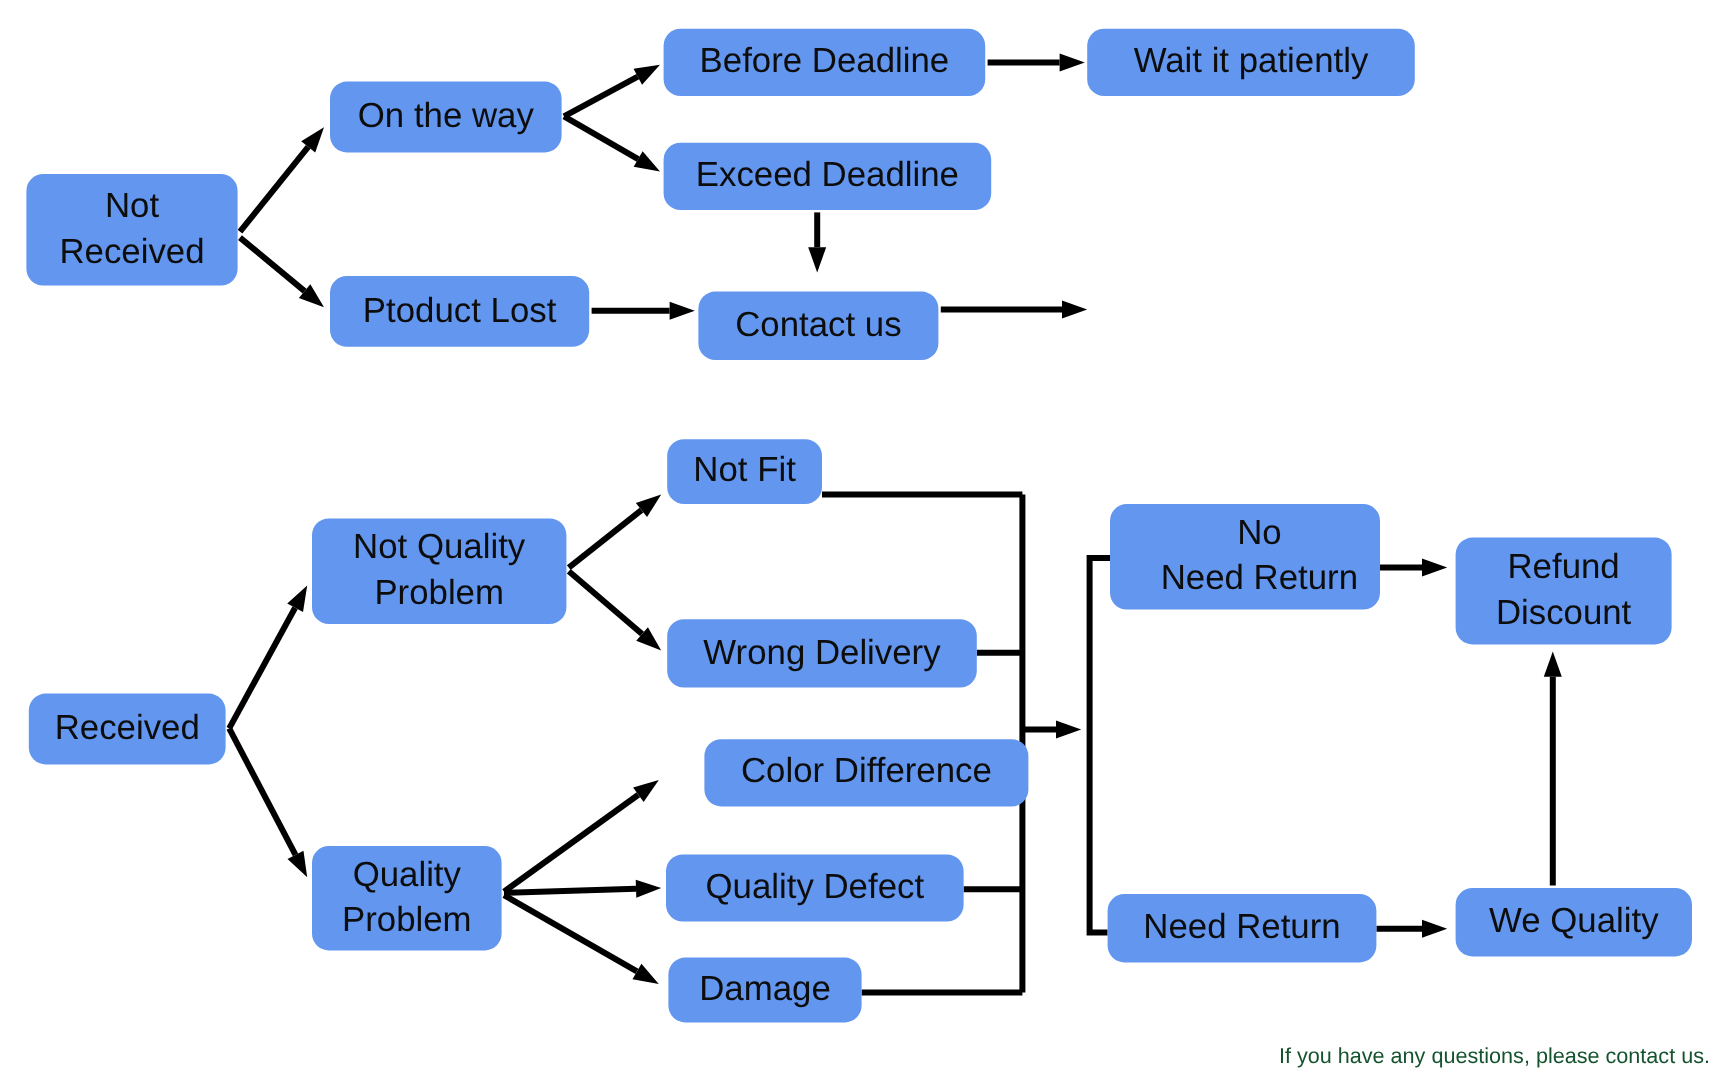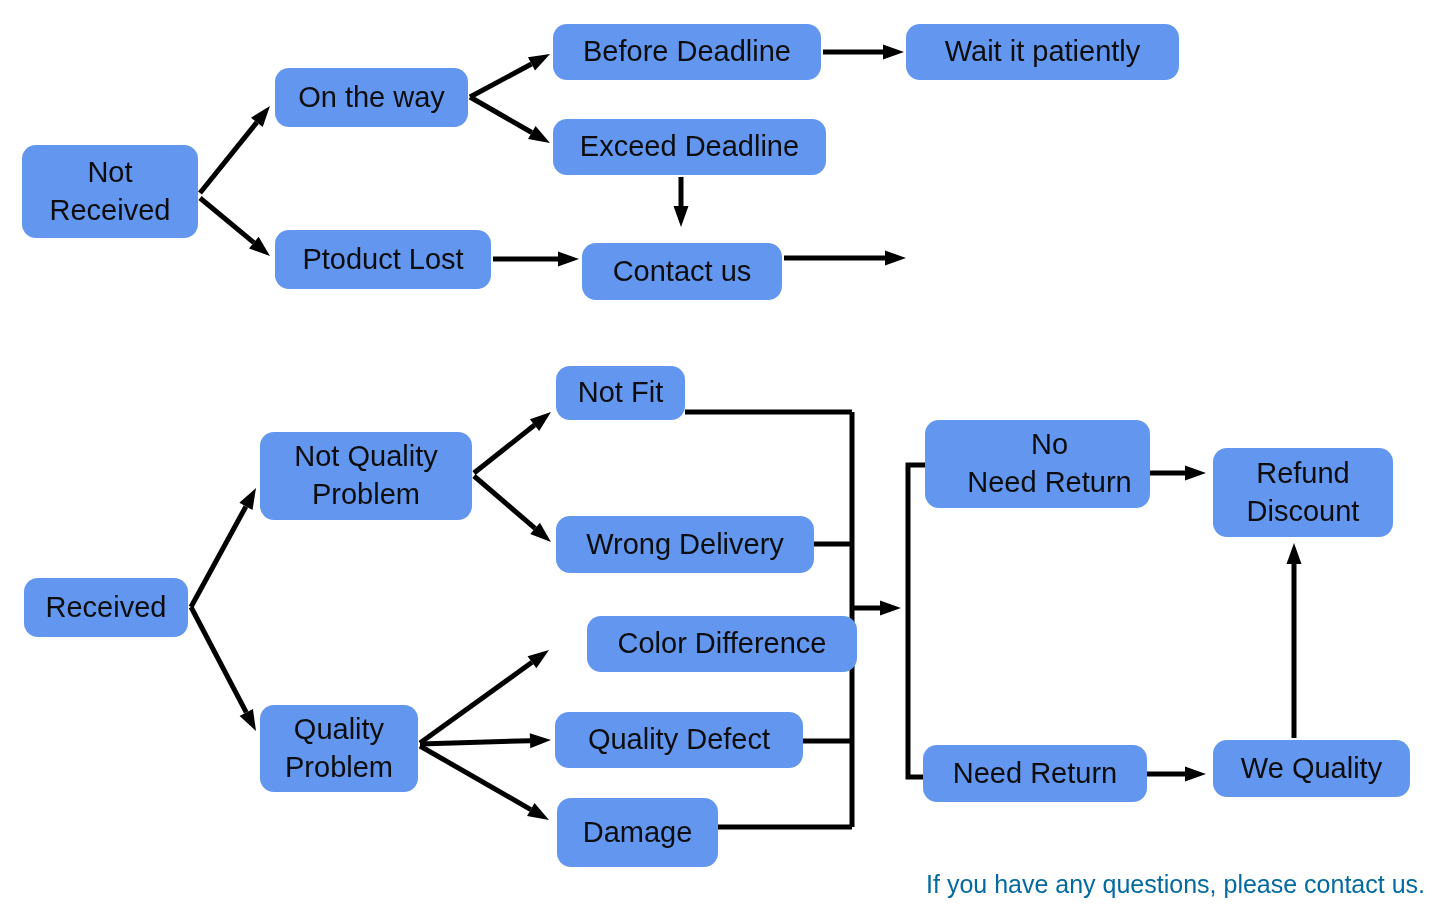--- a/index.html
+++ b/index.html
@@ -37,22 +37,22 @@
     stroke-linejoin: miter;
   }
   .edge-head {
     fill: var(--edge-color, #000000);
     stroke: none;
   }
   .footer-note {
     position: absolute;
     right: 14px;
     top: 870px;
-    font-size: 25px;
-    color: #0369a1;
+    font-size: 18px;
+    color: #14532d;
     white-space: nowrap;
   }
 </style>
 </head>
 <body>
 
 <div id="stage" style="--node-fill: #6296EF; --node-text: #0d0d0d; --edge-color: #000000; width: 1439px; height: 905px; background: rgb(255, 255, 255);">
   <svg id="edge-layer" viewBox="0 0 1439 905" xmlns="http://www.w3.org/2000/svg">
       <path d="M200 193 L256.8355862859252 122.36148561606434" class="edge-line"></path>
       <polygon points="270,106 262.6789740059482,127.06306194251961 250.99219856590224,117.65990928960908" class="edge-head"></polygon>
@@ -133,21 +133,21 @@
     </div>
     <div class="node" style="left: 556px; top: 516px; width: 258px; height: 57px;">
       <div>Wrong Delivery</div>
     </div>
     <div class="node" style="left: 555px; top: 616px; width: 270px; height: 56px; margin-left: 32px;">
       <div>Color Difference</div>
     </div>
     <div class="node" style="left: 555px; top: 712px; width: 248px; height: 56px;">
       <div>Quality Defect</div>
     </div>
-    <div class="node" style="left: 557px; top: 798px; width: 161px; height: 69px;">
+    <div class="node" style="left: 557px; top: 798px; width: 161px; height: 54px;">
       <div>Damage</div>
     </div>
     <div class="node" style="left: 260px; top: 705px; width: 158px; height: 87px;">
       <div>Quality<br>Problem</div>
     </div>
     <div class="node" style="left: 925px; top: 420px; width: 225px; height: 88px; padding-left: 24px;">
       <div>No<br>Need Return</div>
     </div>
     <div class="node" style="left: 1213px; top: 448px; width: 180px; height: 89px;">
       <div>Refund<br>Discount</div>

